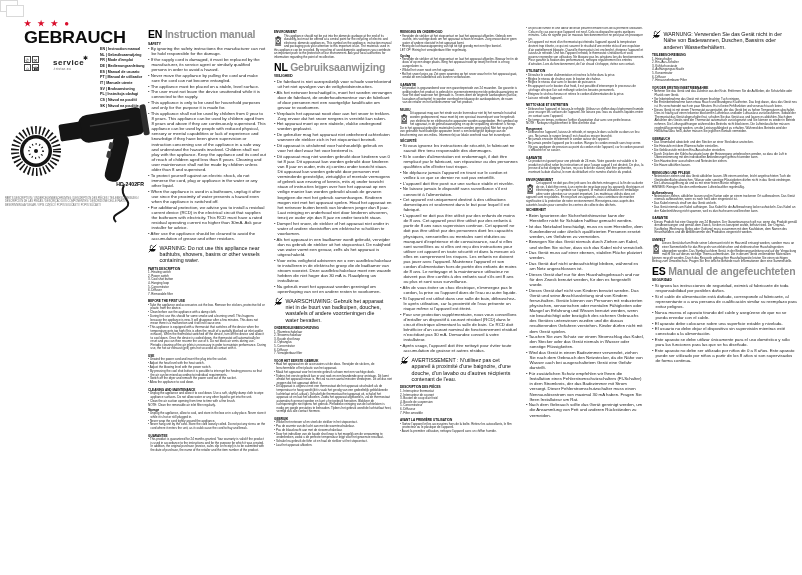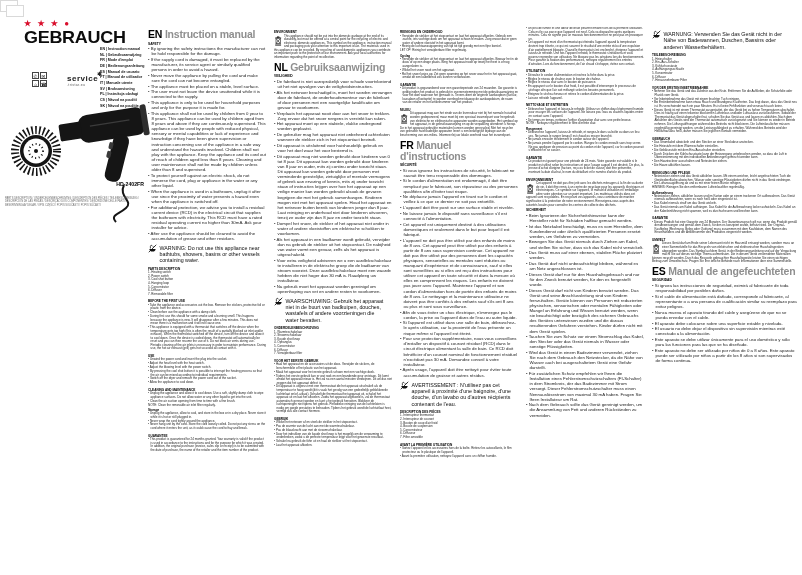--- a/index.html
+++ b/index.html
@@ -7,21 +7,21 @@
         font-family:"Liberation Sans",sans-serif;color:#111;}
   
   .crop1,.crop2{position:absolute;border:1px solid #d9d9d9;box-sizing:border-box;background:#fff;}
   .crop1{left:0;top:0;width:18px;height:12px;}
   .crop2{left:6px;top:5px;width:18px;height:12px;}
   
   .left-panel{position:absolute;left:0;top:0;width:148px;height:575px;}
   .logo{position:absolute;left:24px;top:20px;}
   .stars{color:#d90f2c;font-size:8px;letter-spacing:2px;font-weight:bold;line-height:8px;}
   .brand{font-size:18px;font-weight:800;letter-spacing:-0.3px;color:#0d0d0d;line-height:18px;transform:scaleY(.96);}
-  .service{position:absolute;left:24px;top:72px;display:flex;gap:20px;align-items:flex-start;margin-left:8px;}
+  .service{position:absolute;left:24px;top:56px;display:flex;gap:14px;align-items:flex-start;}
   .sgrid{display:grid;grid-template-columns:7px 7px;grid-template-rows:7px 7px;gap:1px;}
   .scell{border:0.5px solid #444;font-size:4.5px;line-height:7px;text-align:center;color:#222;}
   .sright{position:relative;padding-top:3px;}
   .sparkle{position:absolute;right:-4px;top:-2px;font-size:6px;color:#222;}
   .sname{font-size:8px;font-weight:bold;letter-spacing:.5px;color:#1a1a1a;line-height:8px;}
   .sdomain{font-size:3.4px;color:#555;letter-spacing:.4px;}
   .langs{position:absolute;left:100px;top:47px;width:50px;}
   .lang-row{font-size:3.6px;font-weight:bold;line-height:5.65px;white-space:nowrap;color:#111;}
   .lang-sep{color:#111;}
   .product-svg{position:absolute;left:0px;top:95px;}
@@ -274,21 +274,20 @@
         <p class="env"><span class="weee"><svg viewBox="0 0 12 16" width="8" height="11">
               <g fill="none" stroke="#111" stroke-width="0.9">
                 <rect x="3" y="4.2" width="6.4" height="8.6"></rect>
                 <line x1="1.6" y1="4.2" x2="10.8" y2="4.2"></line>
                 <rect x="4.9" y="2.4" width="2.6" height="1.8"></rect>
                 <line x1="3.4" y1="5.6" x2="9" y2="12"></line>
                 <line x1="9" y1="5.6" x2="3.4" y2="12"></line>
                 <line x1="1.8" y1="14.8" x2="10.6" y2="14.8" stroke-width="1.5"></line>
               </g>
             </svg></span><span class="env-tx">Dit apparaat mag aan het einde van de levensduur niet bij het normale huisafval worden gedeponeerd, maar moet bij een speciaal inzamelpunt voor hergebruik van elektrische en elektronische apparaten worden aangeboden. Het symbool op het apparaat, in de gebruiksaanwijzing en op de verpakking attendeert u hierop. De in het apparaat gebruikte materialen kunnen worden gerecycled. Met het recyclen van gebruikte huishoudelijke apparaten levert u een belangrijke bijdrage aan de bescherming van ons milieu. Informeer bij uw lokale overheid naar het inzamelpunt.</span></p>
-        <div class="h-lang"><span class="code">FR</span><span> </span><span class="title">Manuel d'instructions</span></div>
         <div class="caps">SÉCURITÉ</div>
         <ul class="big">
           <li>Si vous ignorez les instructions de sécurité, le fabricant ne saurait être tenu responsable des dommages.</li>
           <li>Si le cordon d'alimentation est endommagé, il doit être remplacé par le fabricant, son réparateur ou des personnes qualifiées afin d'éviter tout risque.</li>
           <li>Ne déplacez jamais l'appareil en tirant sur le cordon et veillez à ce que ce dernier ne soit pas entortillé.</li>
           <li>L'appareil doit être posé sur une surface stable et nivelée.</li>
           <li>Ne laissez jamais le dispositif sans surveillance s'il est connecté à l'alimentation.</li>
           <li>Cet appareil est uniquement destiné à des utilisations domestiques et seulement dans le but pour lequel il est fabriqué.</li>
           <li>L'appareil ne doit pas être utilisé par des enfants de moins de 8 ans. Cet appareil peut être utilisé par des enfants à partir de 8 ans sous supervision continue. Cet appareil ne doit pas être utilisé par des personnes dont les capacités physiques, sensorielles ou mentales sont réduites ou manquant d'expérience et de connaissance, sauf si elles sont surveillées ou si elles ont reçu des instructions pour utiliser cet appareil en toute sécurité et dans la mesure où elles en comprennent les risques. Les enfants ne doivent pas jouer avec l'appareil. Maintenez l'appareil et son cordon d'alimentation hors de portée des enfants de moins de 8 ans. Le nettoyage et la maintenance utilisateur ne doivent pas être confiés à des enfants sauf s'ils ont 8 ans ou plus et sont sous surveillance.</li>
           <li>Afin de vous éviter un choc électrique, n'immergez pas le cordon, la prise ou l'appareil dans de l'eau ou autre liquide.</li>

